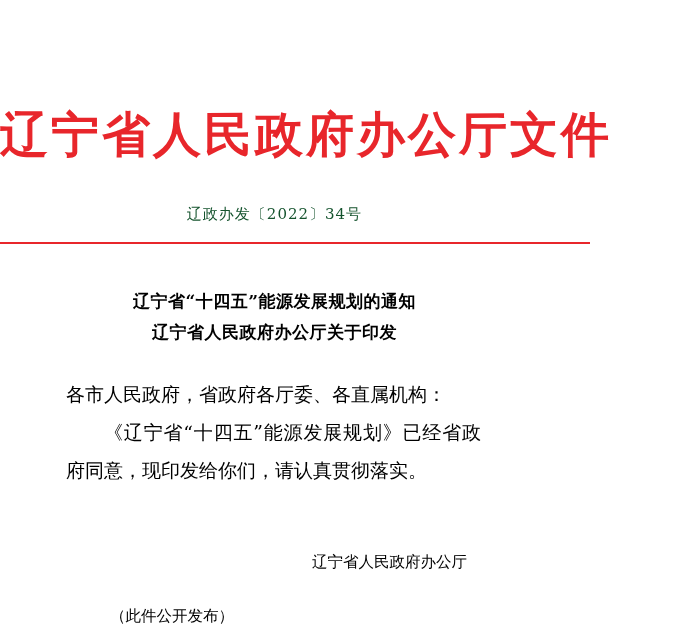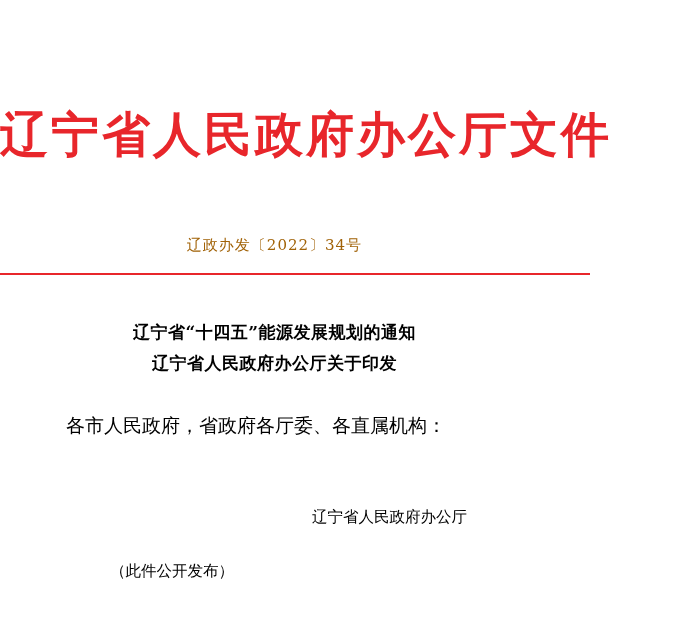--- a/index.html
+++ b/index.html
@@ -29,24 +29,24 @@
     color: #e8262b;
     font-family: "DejaVu Serif", "Liberation Serif", serif;
     font-weight: bold;
     font-size: 48px;
     letter-spacing: 3px;
     line-height: 1.1;
     white-space: nowrap;
   }
   .doc-number {
     text-align: center;
-    margin-top: 75px;
+    margin-top: 44px;
     font-family: "DejaVu Serif", "Liberation Serif", serif;
     font-size: 15px;
-    color: #a16207;
+    color: #14532d;
     letter-spacing: 1px;
   }
   .red-rule {
     margin: 18px auto 0 auto;
     width: 590px;
     height: 2px;
     background: #e8262b;
   }
   .subject {
     margin-top: 42px;
@@ -106,20 +106,21 @@
 
   <div class="red-rule"></div>
 
   <div class="subject">
     <div>辽宁省“十四五”能源发展规划的通知</div>
     <div>辽宁省人民政府办公厅关于印发</div>
   </div>
 
   <div class="body-block">
     <div class="recipient">各市人民政府，省政府各厅委、各直属机构：</div>
+    <div class="para">《辽宁省“十四五”能源发展规划》已经省政府同意，现印发给你们，请认真贯彻落实。</div>
   </div>
 
   <div class="signature">
     <div>辽宁省人民政府办公厅</div>
   </div>
 
   <div class="footnote">（此件公开发布）</div>
 
 </div>
 

